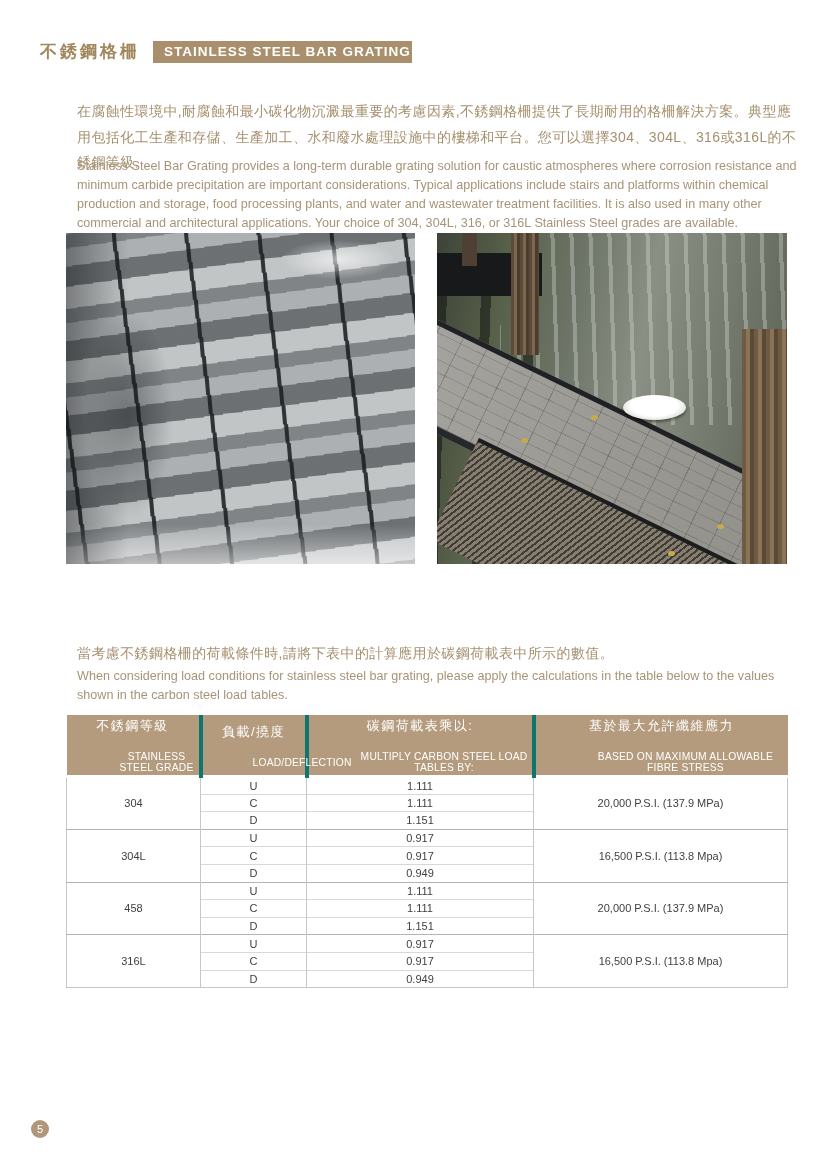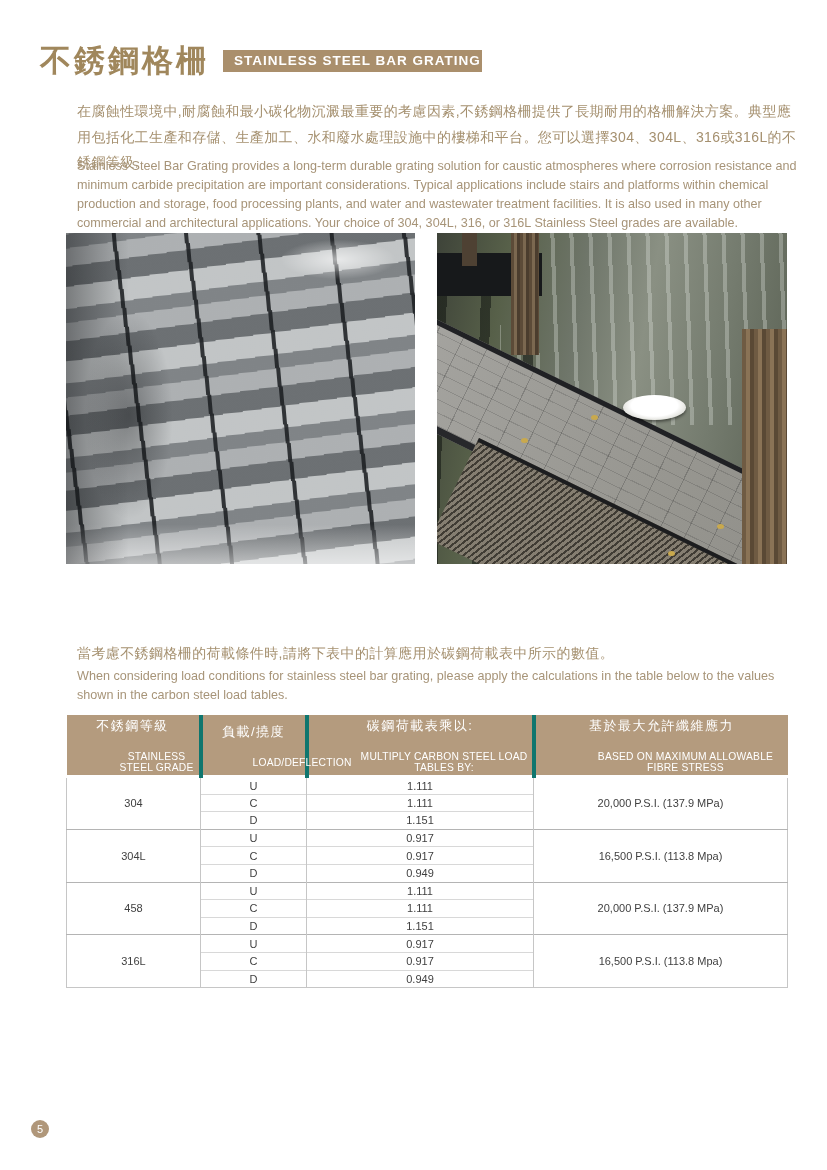--- a/index.html
+++ b/index.html
@@ -16,21 +16,21 @@
   
   .title-row {
     position: absolute;
     left: 40px;
     top: 40px;
     display: flex;
     align-items: center;
   }
   .title-zh {
     margin: 0;
-    font-size: 31px;
+    font-size: 17px;
     font-weight: bold;
     letter-spacing: 3px;
     color: #a0875c;
   }
   .title-badge {
     margin-left: 13px;
     background: #aa8f6c;
     color: #ffffff;
     font-size: 13.5px;
     font-weight: bold;

